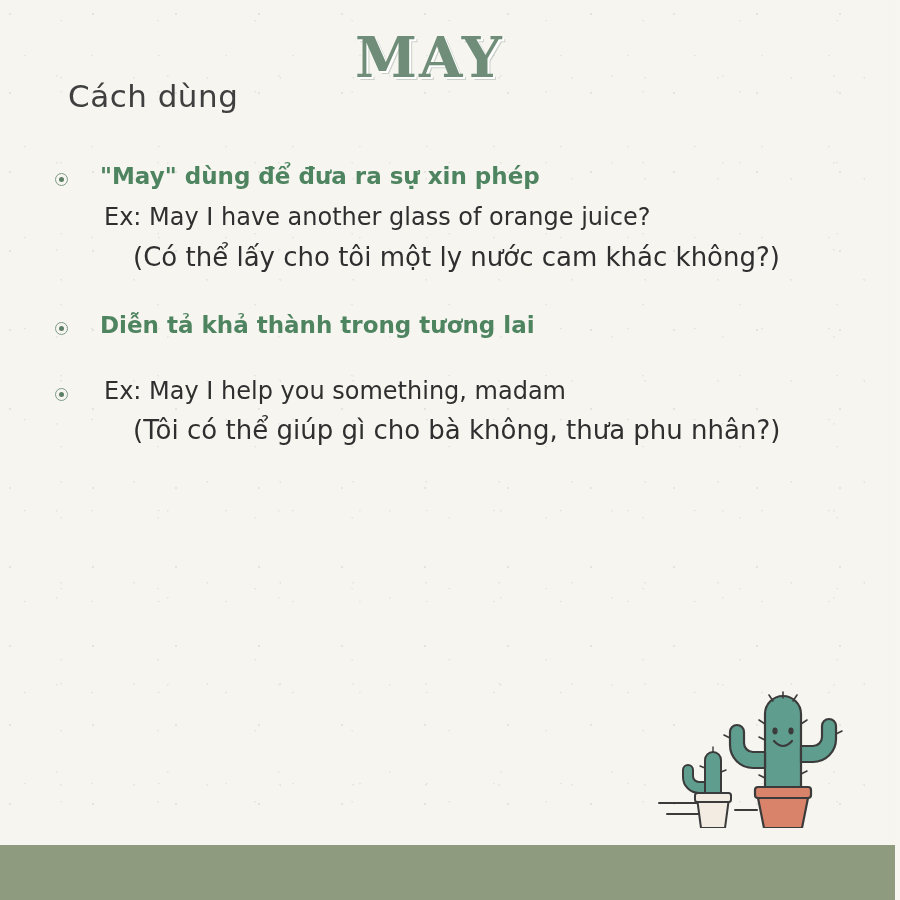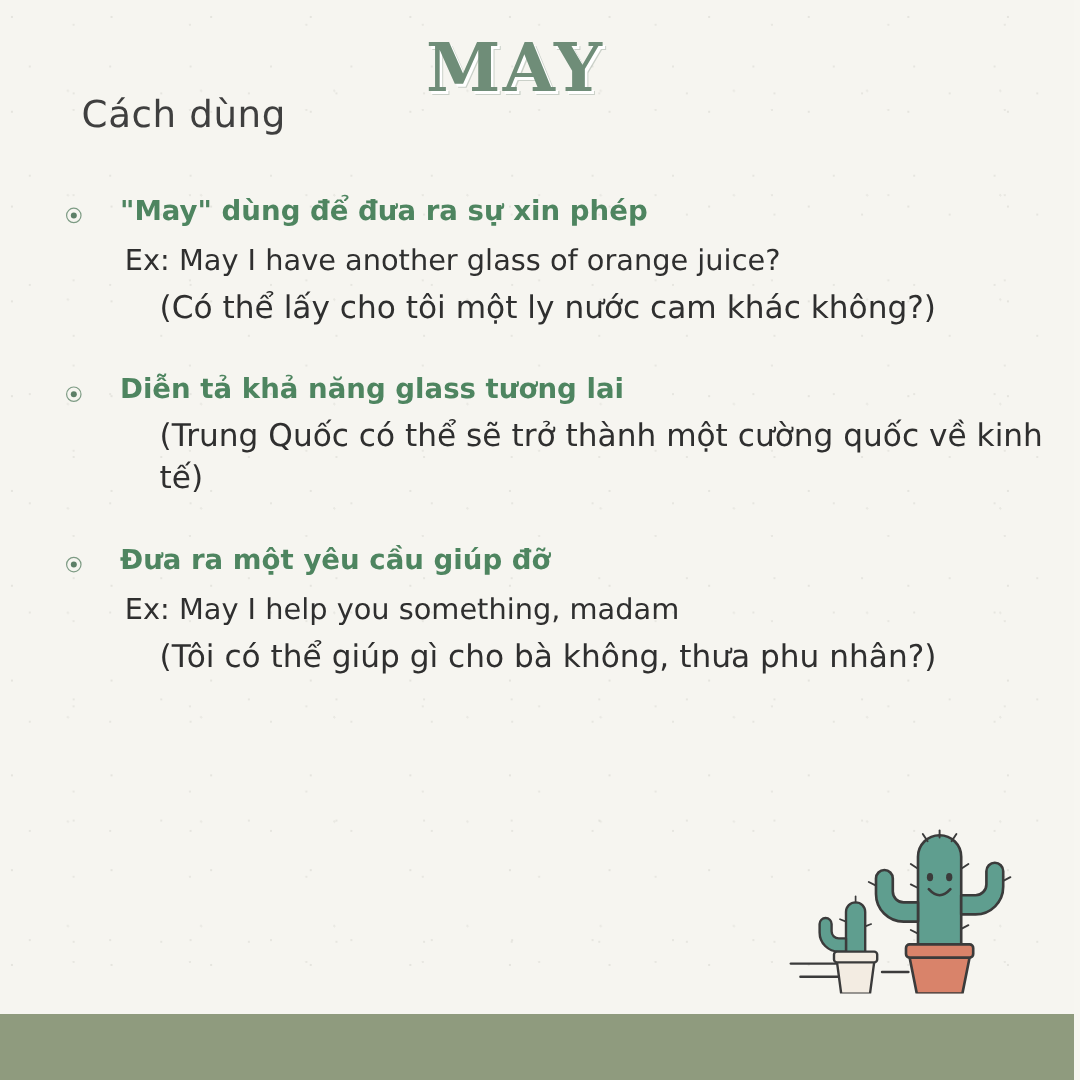--- a/index.html
+++ b/index.html
@@ -148,27 +148,25 @@
 
     <div class="item">
       <span class="bullet"></span>
       <div class="heading">"May" dùng để đưa ra sự xin phép</div>
       <div class="example">Ex: May I have another glass of orange juice?</div>
       <div class="translation">(Có thể lấy cho tôi một ly nước cam khác không?)</div>
     </div>
 
     <div class="item">
       <span class="bullet"></span>
-      <div class="heading">Diễn tả khả năng glass tương lai</div>
-      <div class="translation">(Trung Quốc có thể sẽ trở thành một cường quốc về kinh tế)</div>
+      <div class="heading">Diễn tả khả thành trong tương lai</div>
     </div>
 
     <div class="item">
       <span class="bullet"></span>
-      <div class="heading">Đưa ra một yêu cầu giúp đỡ</div>
       <div class="example">Ex: May I help you something, madam</div>
       <div class="translation">(Tôi có thể giúp gì cho bà không, thưa phu nhân?)</div>
     </div>
 
   </div>
 
   <div class="cactus-art">
     <svg width="190" height="180" viewBox="0 0 190 180" xmlns="http://www.w3.org/2000/svg">
 
       <g stroke="#3b3b3b" stroke-width="2" stroke-linecap="round">

